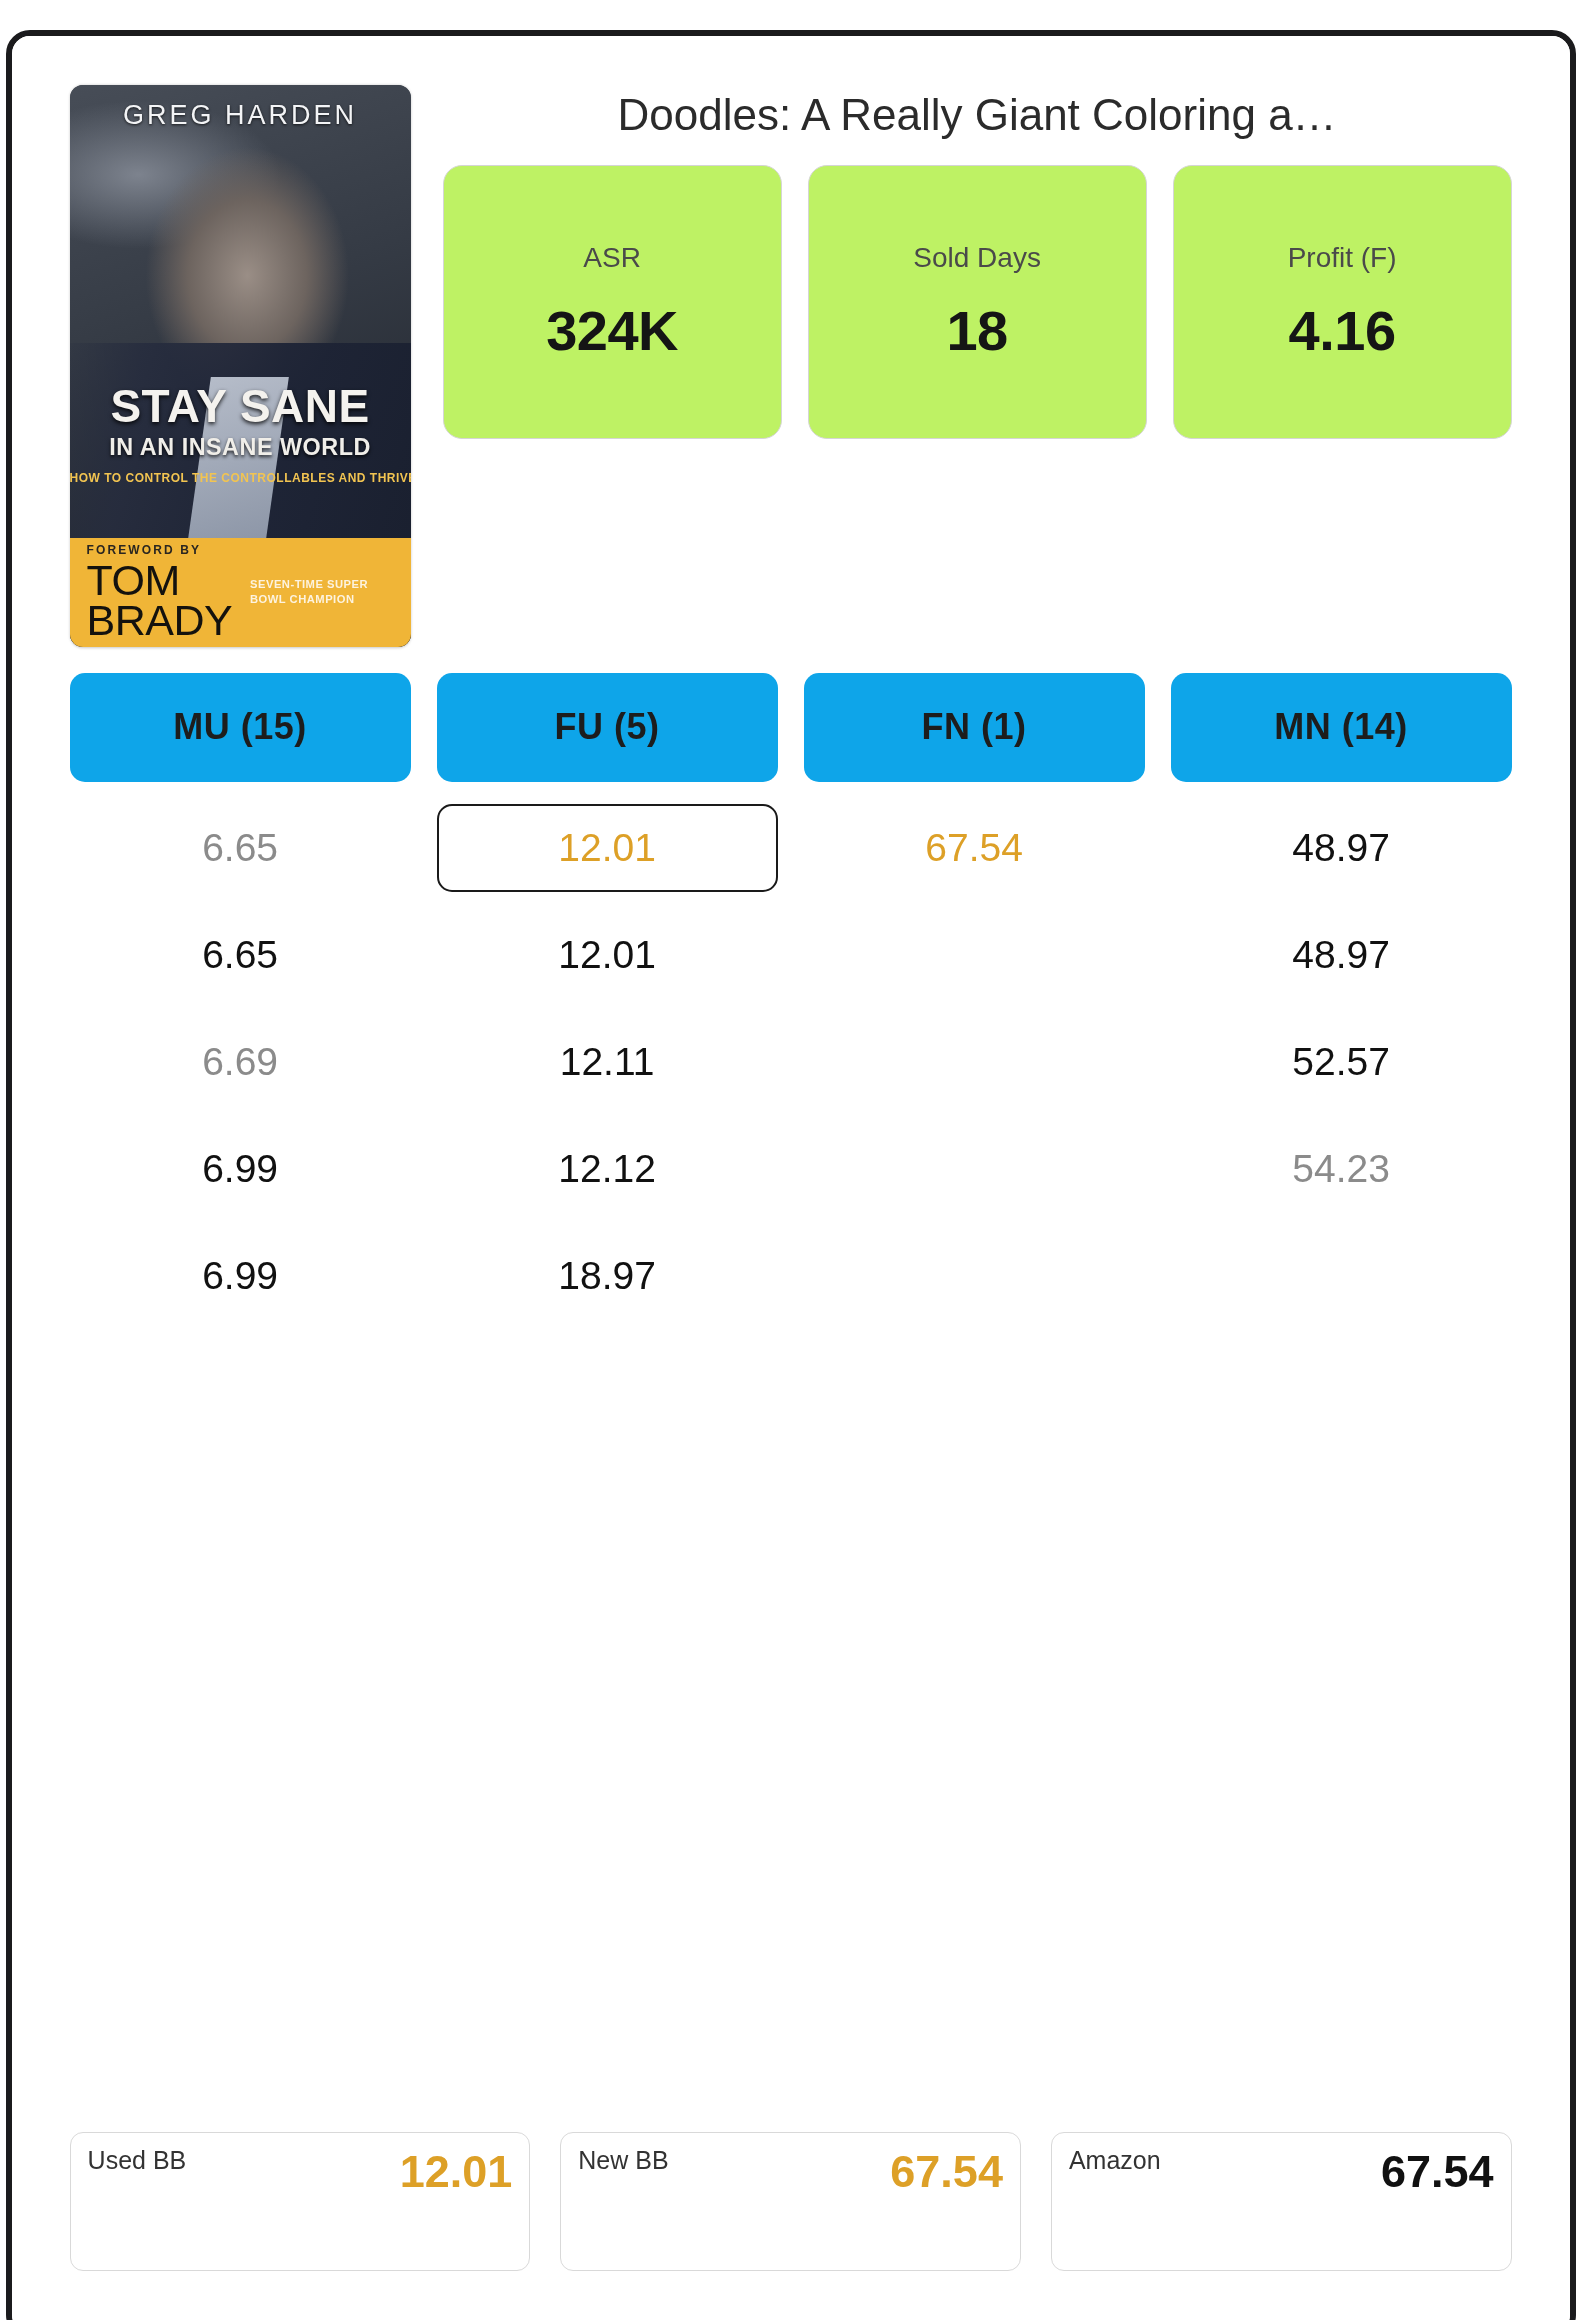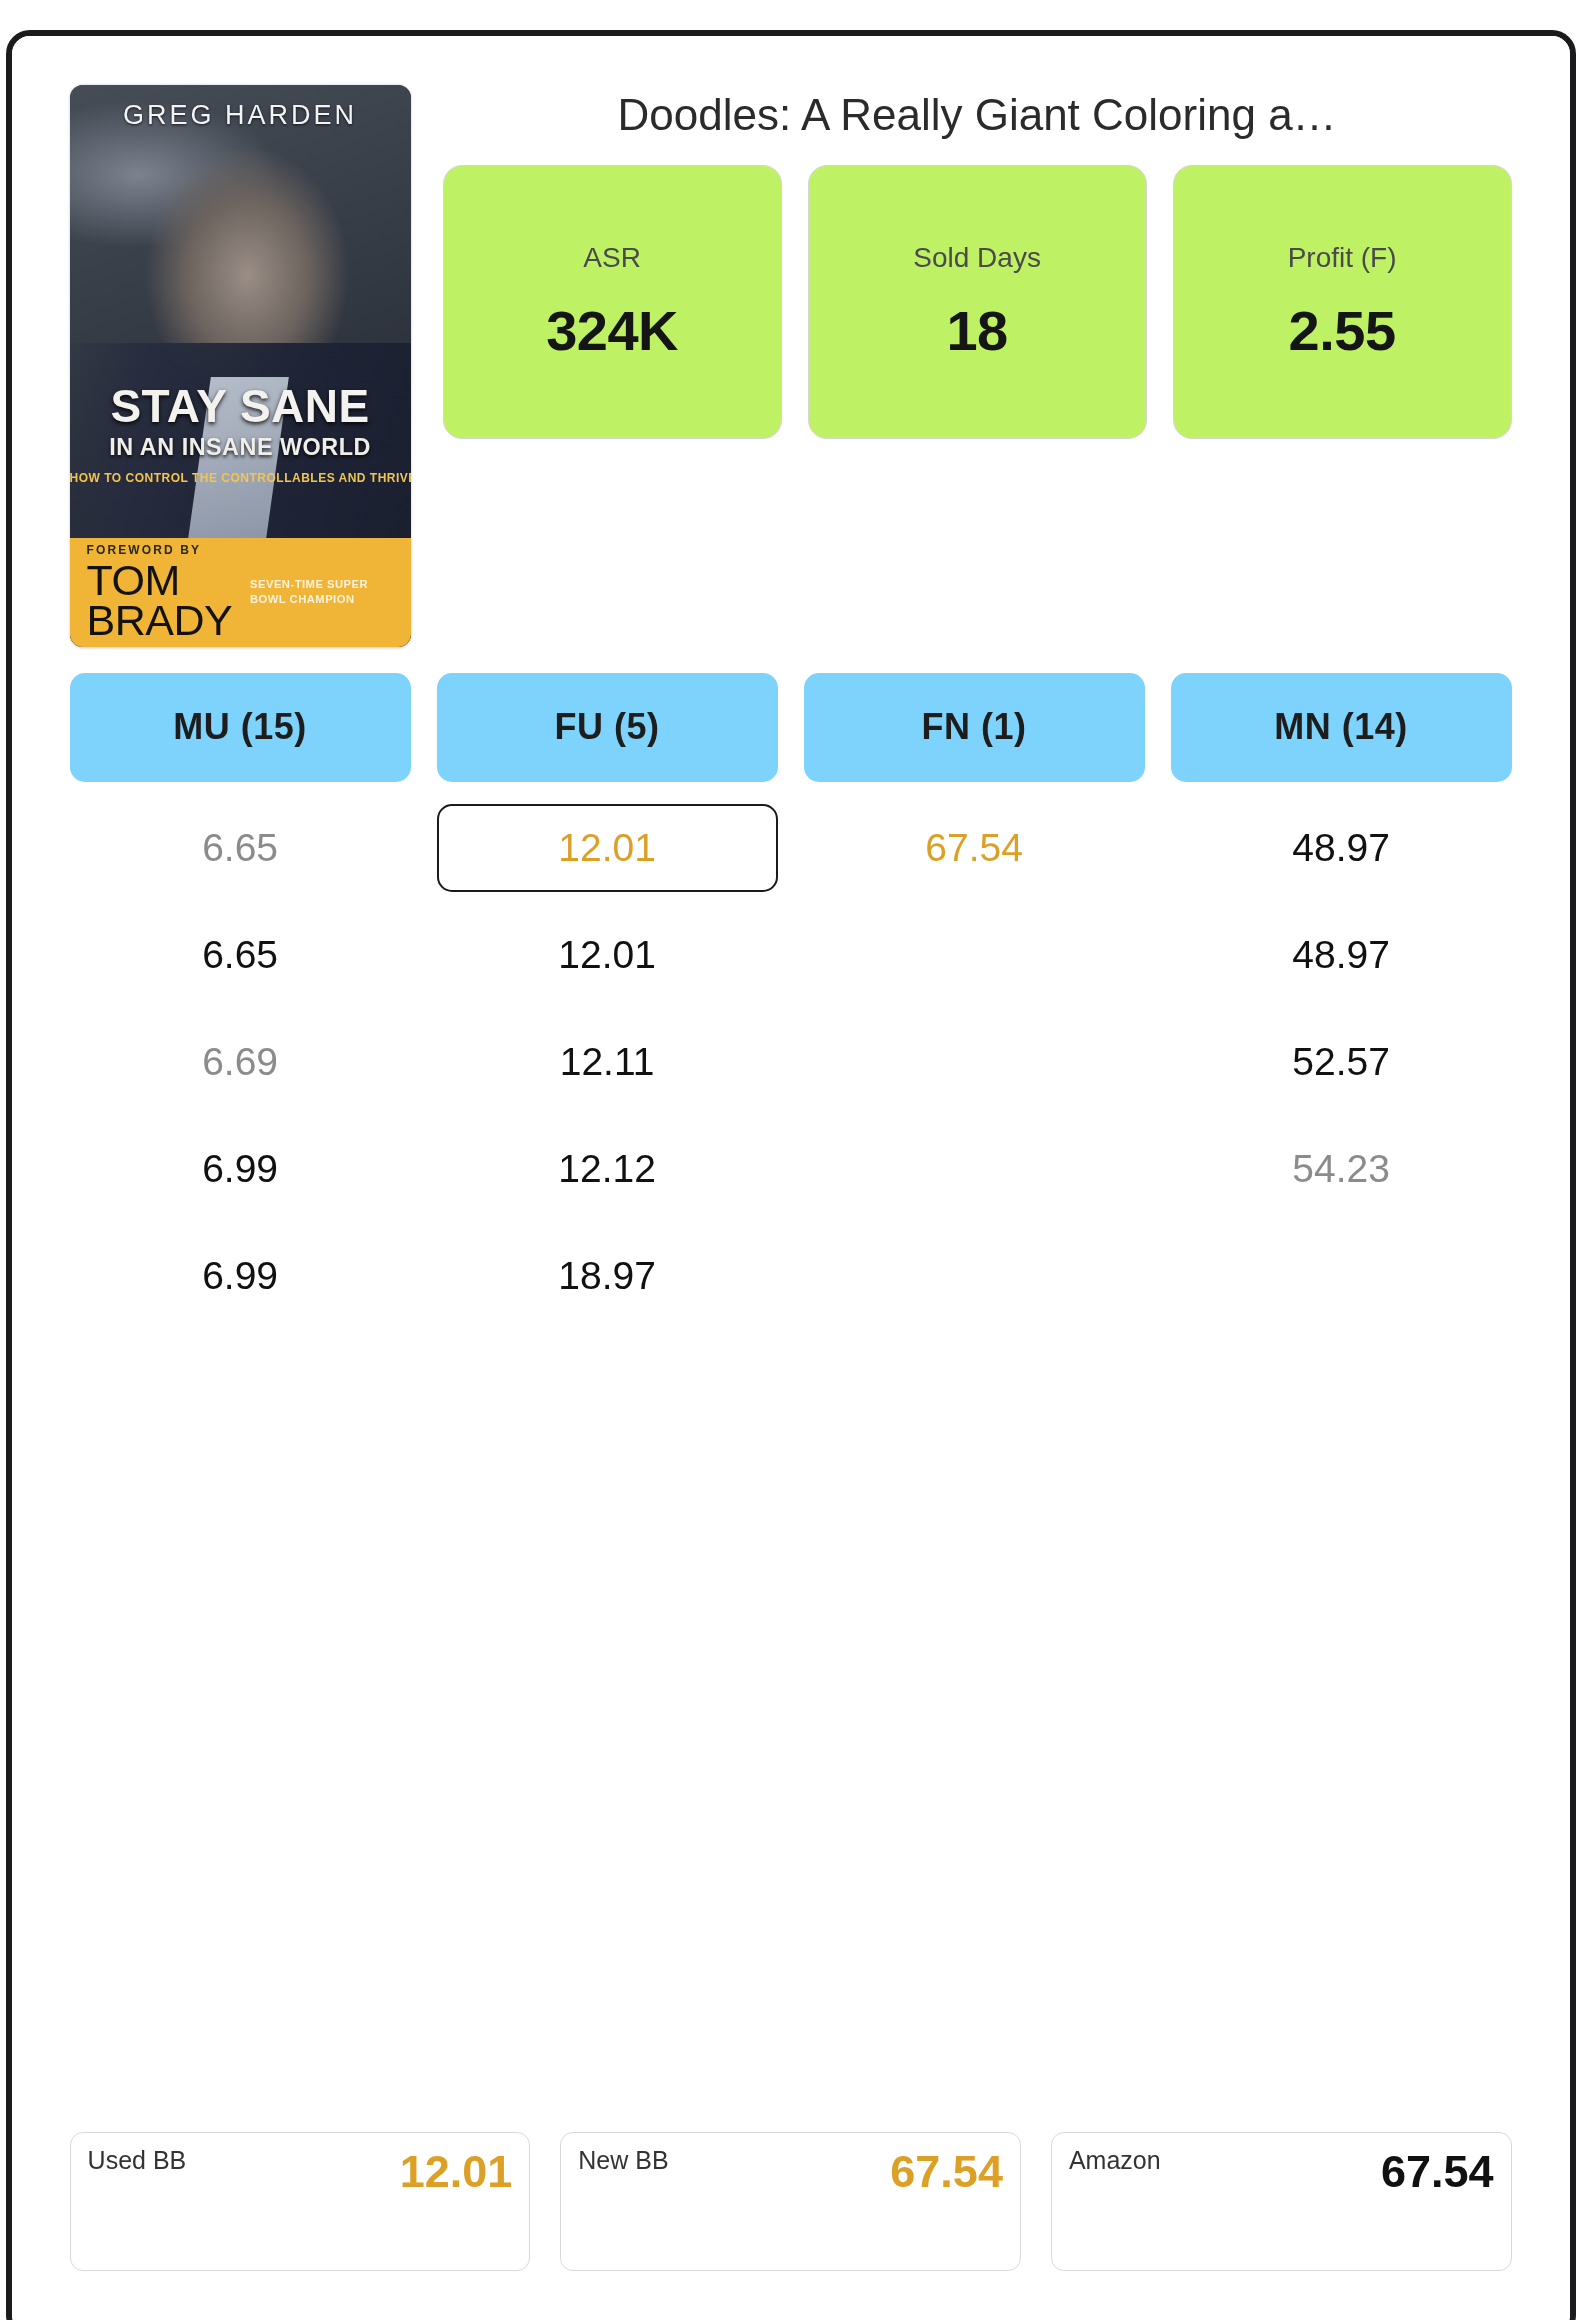--- a/index.html
+++ b/index.html
@@ -220,21 +220,21 @@
   .tabs-row {
     display: flex;
     gap: 26px;
     margin-top: 26px;
   }
   .tab {
     flex: 1 1 0;
     min-width: 0;
     height: 109px;
     border-radius: 15px;
-    background: #7dd3fc;
+    background: #0ea5e9;
     display: flex;
     align-items: center;
     justify-content: center;
     font-size: 36px;
     font-weight: 700;
     color: #1d1d1d;
     letter-spacing: 0.5px;
   }
 
   
@@ -336,21 +336,21 @@
             <div class="metric-card">
               <div class="metric-label">ASR</div>
               <div class="metric-value">324K</div>
             </div>
             <div class="metric-card">
               <div class="metric-label">Sold Days</div>
               <div class="metric-value">18</div>
             </div>
             <div class="metric-card">
               <div class="metric-label">Profit (F)</div>
-              <div class="metric-value">2.55</div>
+              <div class="metric-value">4.16</div>
             </div>
           </div>
         </div>
       </div>
 
       <div class="tabs-row">
         <div class="tab">MU  (15)</div>
         <div class="tab">FU  (5)</div>
         <div class="tab">FN  (1)</div>
         <div class="tab">MN  (14)</div>

